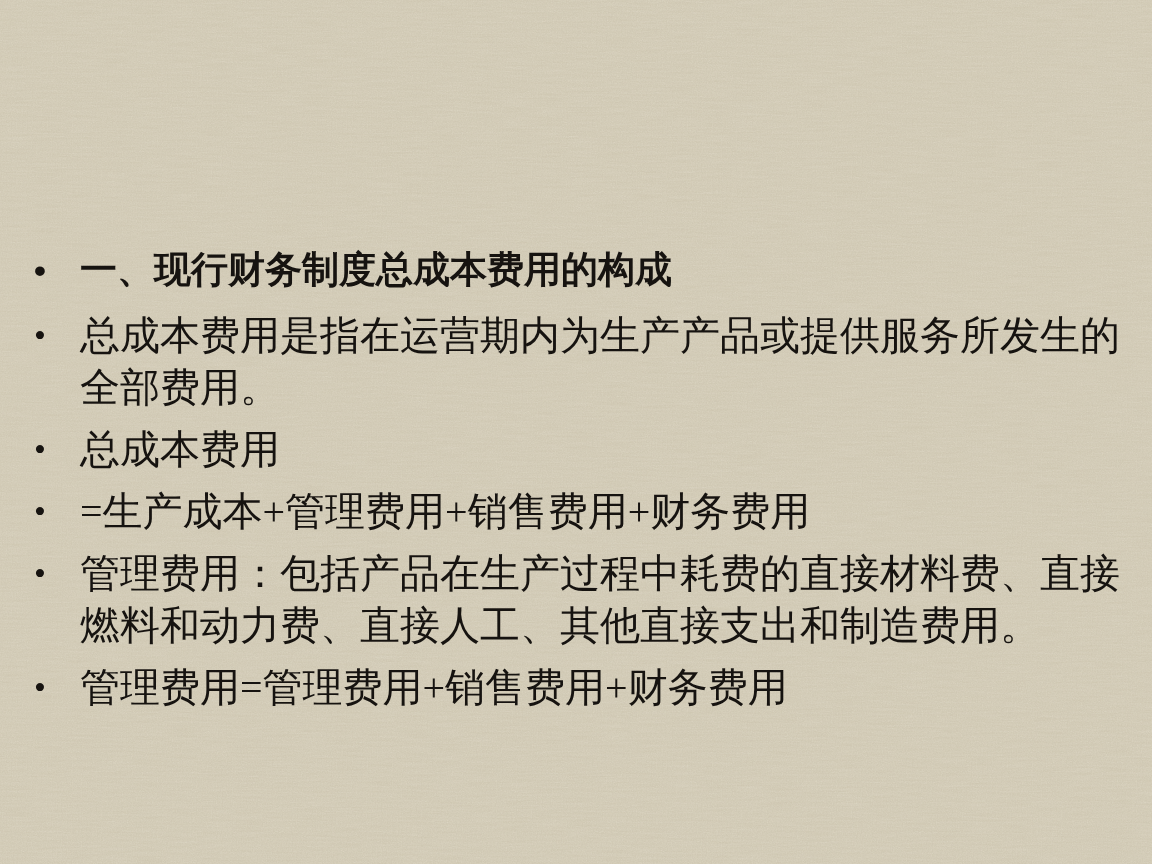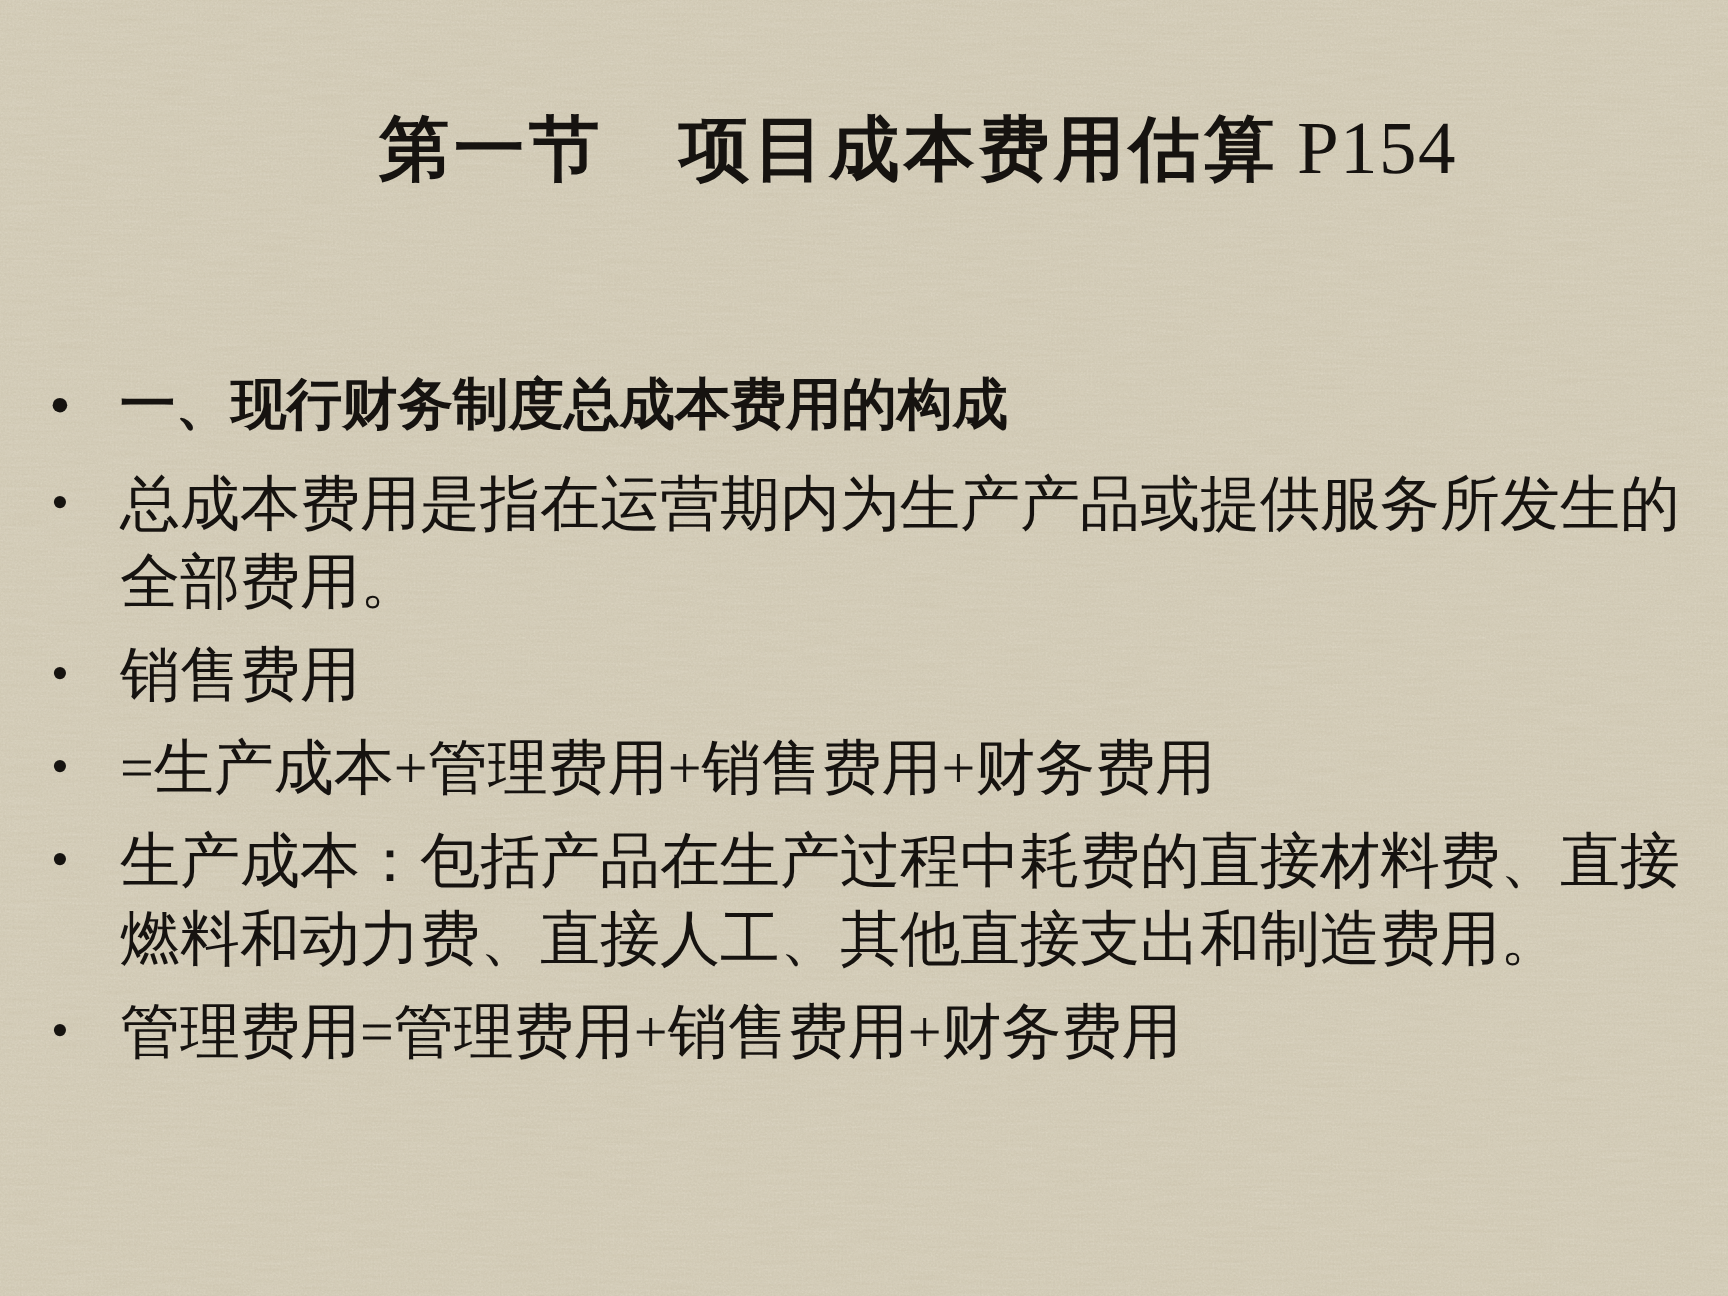--- a/index.html
+++ b/index.html
@@ -101,49 +101,46 @@
     </filter>
   </defs>
   <rect width="1152" height="864" fill="#d9d2bd"></rect>
   <rect width="1152" height="864" filter="url(#hthread)" opacity="0.30"></rect>
   <rect width="1152" height="864" filter="url(#vthread)" opacity="0.28"></rect>
   <rect width="1152" height="864" filter="url(#grain)" opacity="0.22"></rect>
 </svg>
 
 <div class="slide">
 
-  <div class="slide-title">
-    <span>第一节　项目成本费用估算</span><span class="page-ref">P154</span>
-  </div>
 
   <div class="bullet-list">
 
     <div class="bullet-item heading">
       <span class="bullet-marker">•</span>
       <span class="bullet-text">一、现行财务制度总成本费用的构成</span>
     </div>
 
     <div class="bullet-item">
       <span class="bullet-marker">•</span>
       <span class="bullet-text">总成本费用是指在运营期内为生产产品或提供服务所发生的全部费用。</span>
     </div>
 
     <div class="bullet-item">
       <span class="bullet-marker">•</span>
-      <span class="bullet-text">销售费用</span>
+      <span class="bullet-text">总成本费用</span>
     </div>
 
     <div class="bullet-item">
       <span class="bullet-marker">•</span>
       <span class="bullet-text">=生产成本+管理费用+销售费用+财务费用</span>
     </div>
 
     <div class="bullet-item">
       <span class="bullet-marker">•</span>
-      <span class="bullet-text">生产成本：包括产品在生产过程中耗费的直接材料费、直接燃料和动力费、直接人工、其他直接支出和制造费用。</span>
+      <span class="bullet-text">管理费用：包括产品在生产过程中耗费的直接材料费、直接燃料和动力费、直接人工、其他直接支出和制造费用。</span>
     </div>
 
     <div class="bullet-item">
       <span class="bullet-marker">•</span>
       <span class="bullet-text">管理费用=管理费用+销售费用+财务费用</span>
     </div>
 
   </div>
 </div>
 

